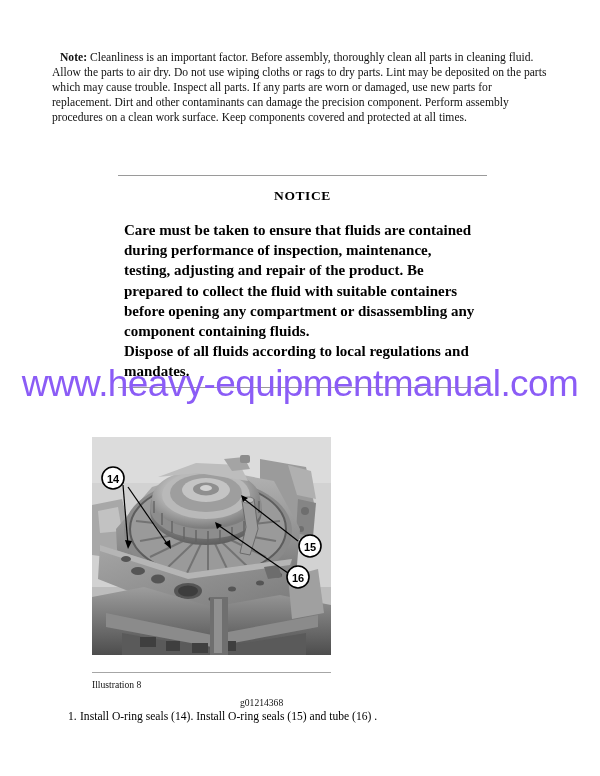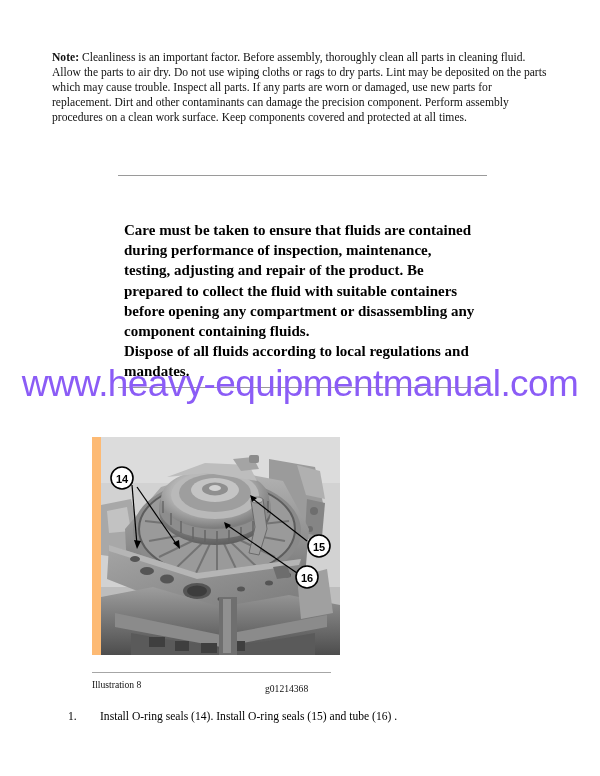--- a/index.html
+++ b/index.html
@@ -31,20 +31,21 @@
     width: 500px;
     font-size: 11.6px;
     line-height: 1.30;
     text-align: left;
     color: #111;
   }
   #note-1 { top: 50px; }
   #note-2 { top: 131px; }
   .note-label {
     font-weight: bold;
+    margin-left: 8px;
   }
   .notice-rule-top {
     position: absolute;
     left: 118px;
     top: 175px;
     width: 369px;
     height: 1px;
     background: #9a9a9a;
   }
   .notice-rule-bottom {
@@ -95,21 +96,20 @@
 
   
   .illus-wrap {
     position: absolute;
     left: 92px;
     top: 437px;
     width: 239px;
     height: 218px;
     overflow: hidden;
     background: #fdba74;
-    padding-left: 9px;
   }
   .illus-svg { display: block; }
 
   .illus-rule {
     position: absolute;
     left: 92px;
     top: 672px;
     width: 239px;
     height: 1px;
     background: #a6a6a6;
@@ -123,58 +123,58 @@
     color: #111;
   }
   .illus-caption .cap-left {
     position: absolute;
     left: 0;
     top: 0;
   }
   .illus-caption .cap-right {
     position: absolute;
     left: 148px;
-    top: 4px;
-    margin-left: 25px;
+    top: 18px;
   }
 
   
   .step-item {
     position: absolute;
     left: 68px;
     top: 709px;
     width: 470px;
     font-size: 11.6px;
     line-height: 1.3;
   }
   .step-num {
     position: absolute;
     left: 0;
     top: 0;
     width: 16px;
     text-align: left;
   }
   .step-text {
     display: block;
-    margin-left: 32px;
+    margin-left: 12px;
   }
 </style>
 </head>
 <body>
 
 <div class="page">
 
   <div class="note-para" id="note-1">
     <span class="note-label">Note:</span><span> Cleanliness is an important factor. Before assembly, thoroughly clean all parts in cleaning fluid. Allow the parts to air dry. Do not use wiping cloths or rags to dry parts. Lint may be deposited on the parts which may cause trouble. Inspect all parts. If any parts are worn or damaged, use new parts for replacement. Dirt and other contaminants can damage the precision component. Perform assembly procedures on a clean work surface. Keep components covered and protected at all times.</span>
   </div>
 
 
   <div class="notice-rule-top"></div>
   <div class="notice-rule-bottom"></div>
 
+  <div class="notice-title">NOTICE</div>
 
   <div class="notice-body" id="notice-p1">Care must be taken to ensure that fluids are contained during performance of inspection, maintenance, testing, adjusting and repair of the product. Be prepared to collect the fluid with suitable containers before opening any compartment or disassembling any component containing fluids.</div>
   <div class="notice-body" id="notice-p3">Dispose of all fluids according to local regulations and mandates.</div>
 
   <div class="watermark">www.heavy-equipmentmanual.com</div>
 
   <div class="illus-wrap">
     <svg class="illus-svg" width="239" height="218" viewBox="0 0 239 218" xmlns="http://www.w3.org/2000/svg">
       <defs>
         <radialGradient id="conv" cx="45%" cy="35%" r="65%">

